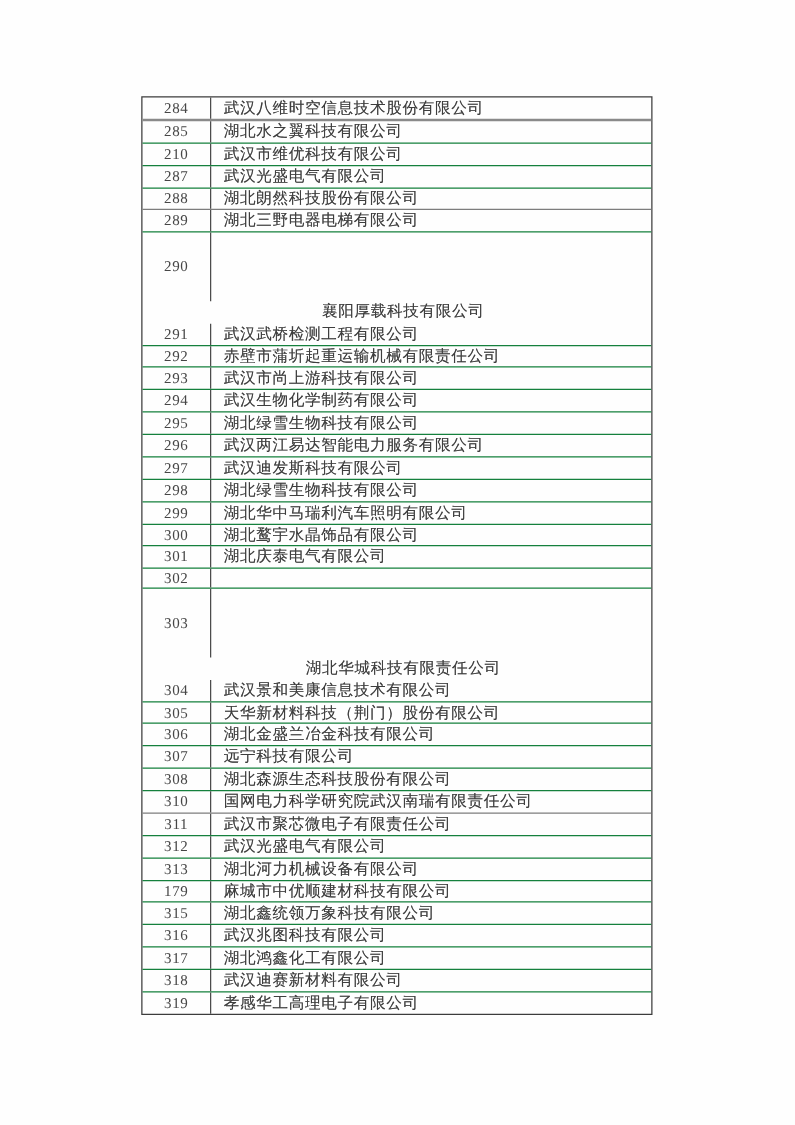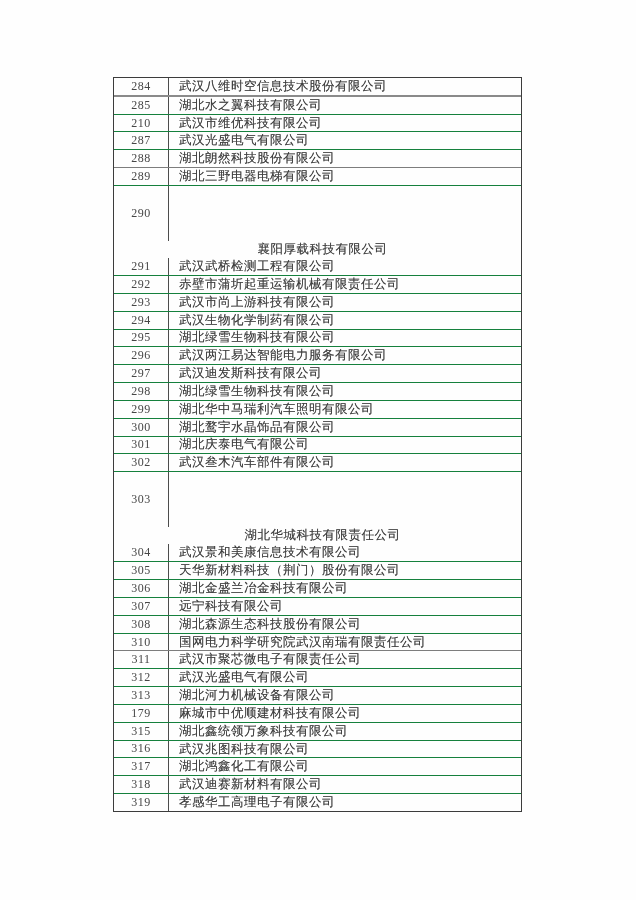--- a/index.html
+++ b/index.html
@@ -159,21 +159,20 @@
     <div class="cell name">湖北鹜宇水晶饰品有限公司</div>
   </div>
 
   <div class="row">
     <div class="cell num">301</div>
     <div class="cell name">湖北庆泰电气有限公司</div>
   </div>
 
   <div class="row">
     <div class="cell num">302</div>
-    <div class="cell name">武汉叁木汽车部件有限公司</div>
   </div>
 
   <div class="row">
     <div class="cell num">303</div>
     <div class="cell name">湖北华城科技有限责任公司</div>
   </div>
 
   <div class="row">
     <div class="cell num">304</div>
     <div class="cell name">武汉景和美康信息技术有限公司</div>

